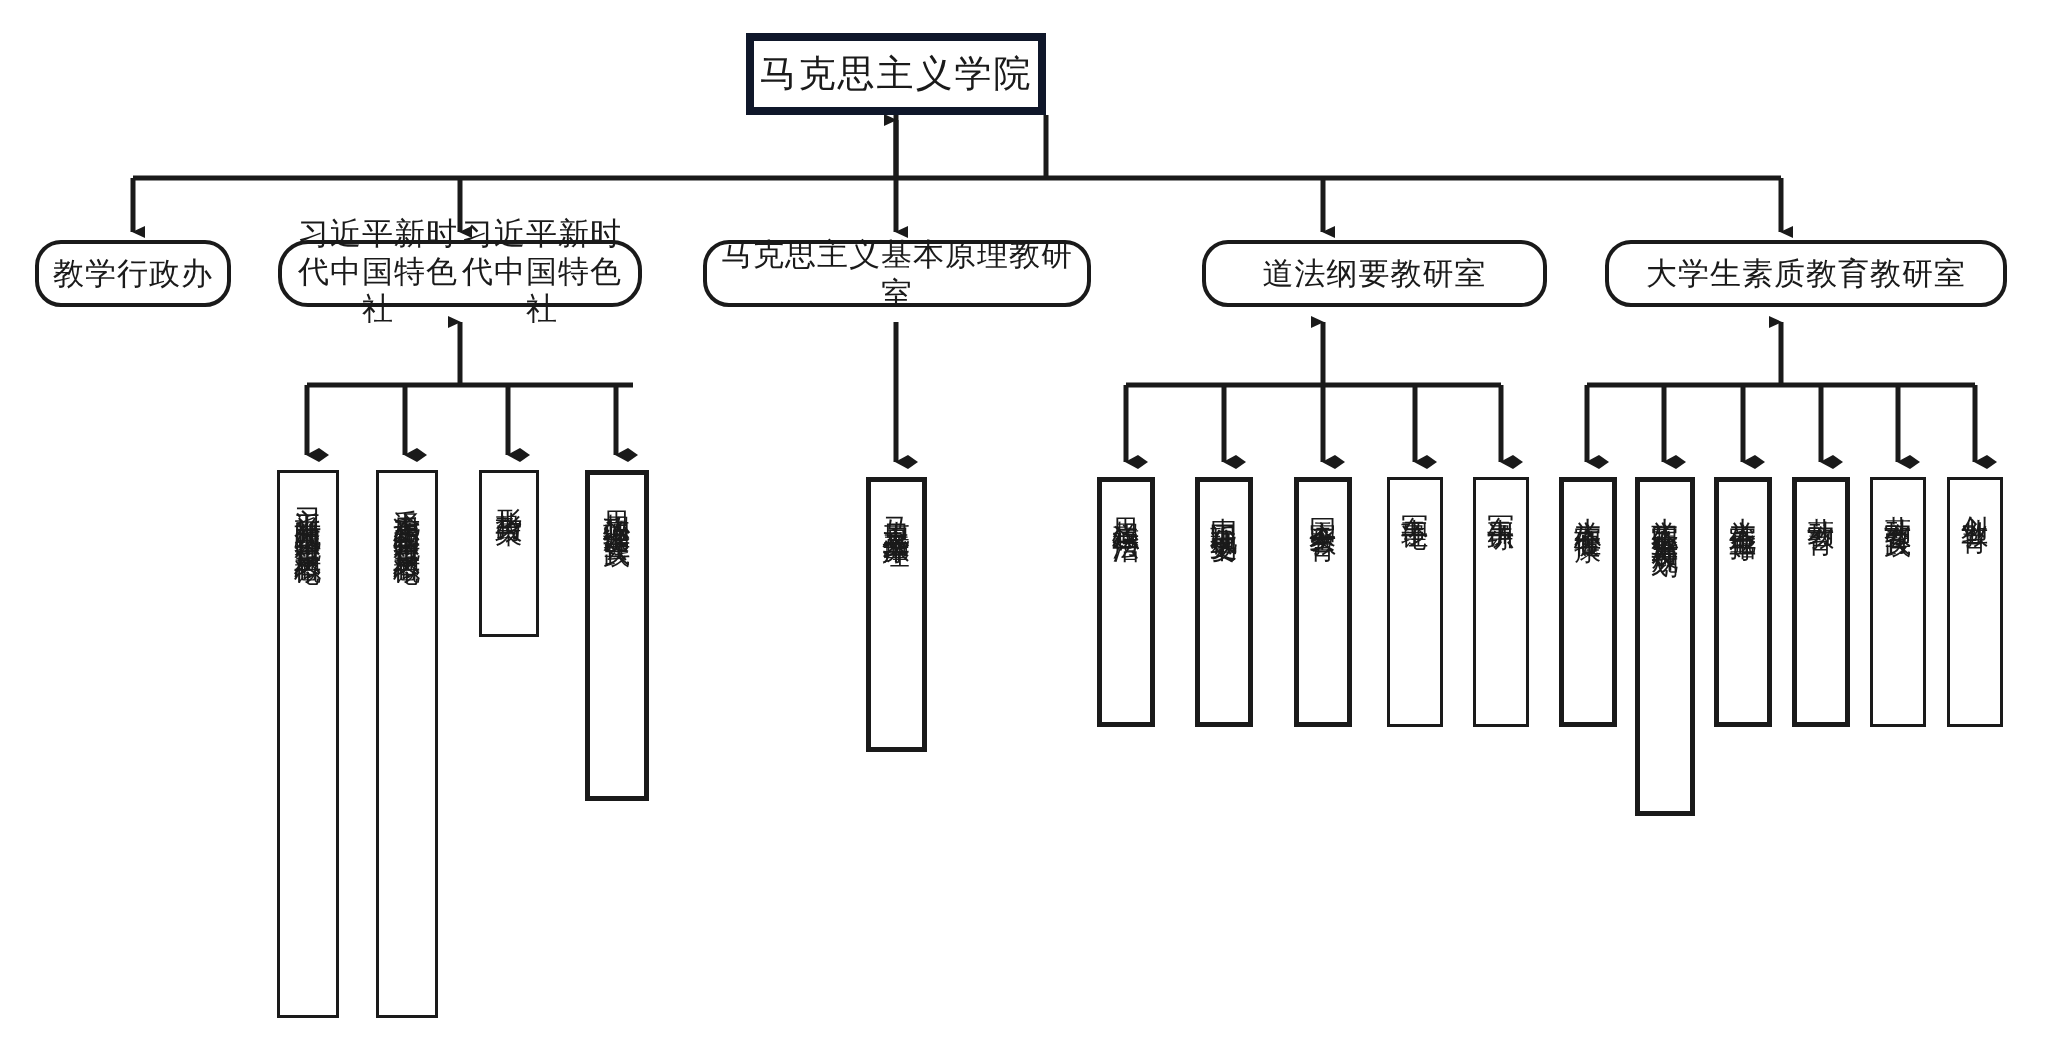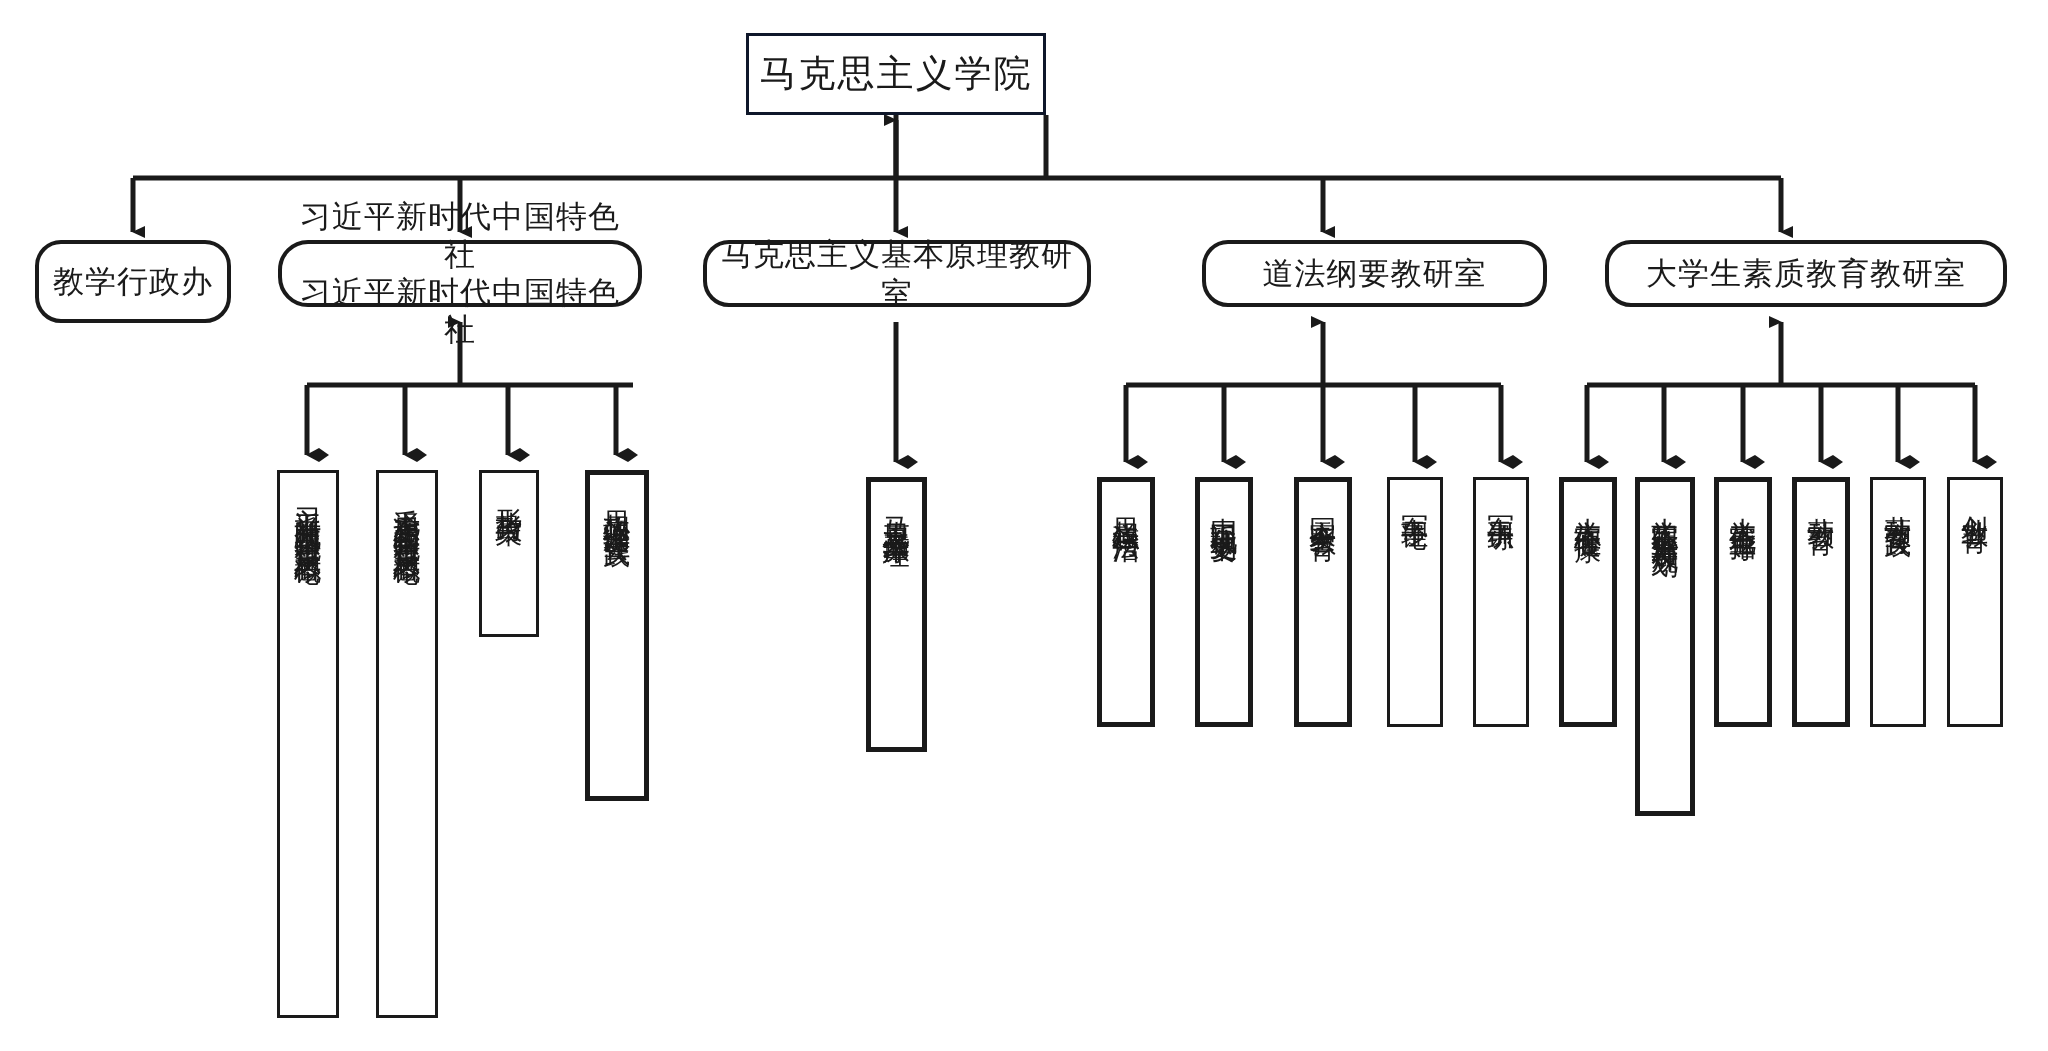--- a/index.html
+++ b/index.html
@@ -33,21 +33,21 @@
     background: #ffffff;
     color: #1a1a1a;
     display: flex;
     align-items: center;
     justify-content: center;
     text-align: center;
   }
 
   
   .node.root {
-    border: 3px solid #0f172a;
+    border: 8px solid #0f172a;
     border-radius: 0;
     font-size: 37px;
     letter-spacing: 2px;
     line-height: 1.2;
   }
 
   
   .node.dept {
     border: 4px solid #1a1a1a;
     border-radius: 26px;
@@ -155,25 +155,25 @@
       <line x1="1821" y1="385" x2="1821" y2="462" marker-end="url(#diamond)"></line>
       <line x1="1898" y1="385" x2="1898" y2="462" marker-end="url(#diamond)"></line>
       <line x1="1975" y1="385" x2="1975" y2="462" marker-end="url(#diamond)"></line>
     </g>
   </svg>
 
   <div class="node root" style="left:746px; top:33px; width:300px; height:82px;">
     <span>马克思主义学院</span>
   </div>
 
-  <div class="node dept" style="left:35px; top:240px; width:196px; height:83px;">
+  <div class="node dept" style="left:35px; top:240px; width:196px; height:67px;">
     <span>教学行政办</span>
   </div>
 
-  <div class="node dept two-line" style="left:278px; top:240px; width:364px; height:67px; flex-direction:column;">
+  <div class="node dept two-line" style="left:278px; top:240px; width:364px; height:67px; flex-direction:row;font-family:Liberation Mono, monospace;">
     <span>习近平新时代中国特色社</span>
     <span>习近平新时代中国特色社</span>
   </div>
 
   <div class="node dept" style="left:703px; top:240px; width:388px; height:67px;">
     <span>马克思主义基本原理教研室</span>
   </div>
 
   <div class="node dept" style="left:1202px; top:240px; width:345px; height:67px;">
     <span>道法纲要教研室</span>

